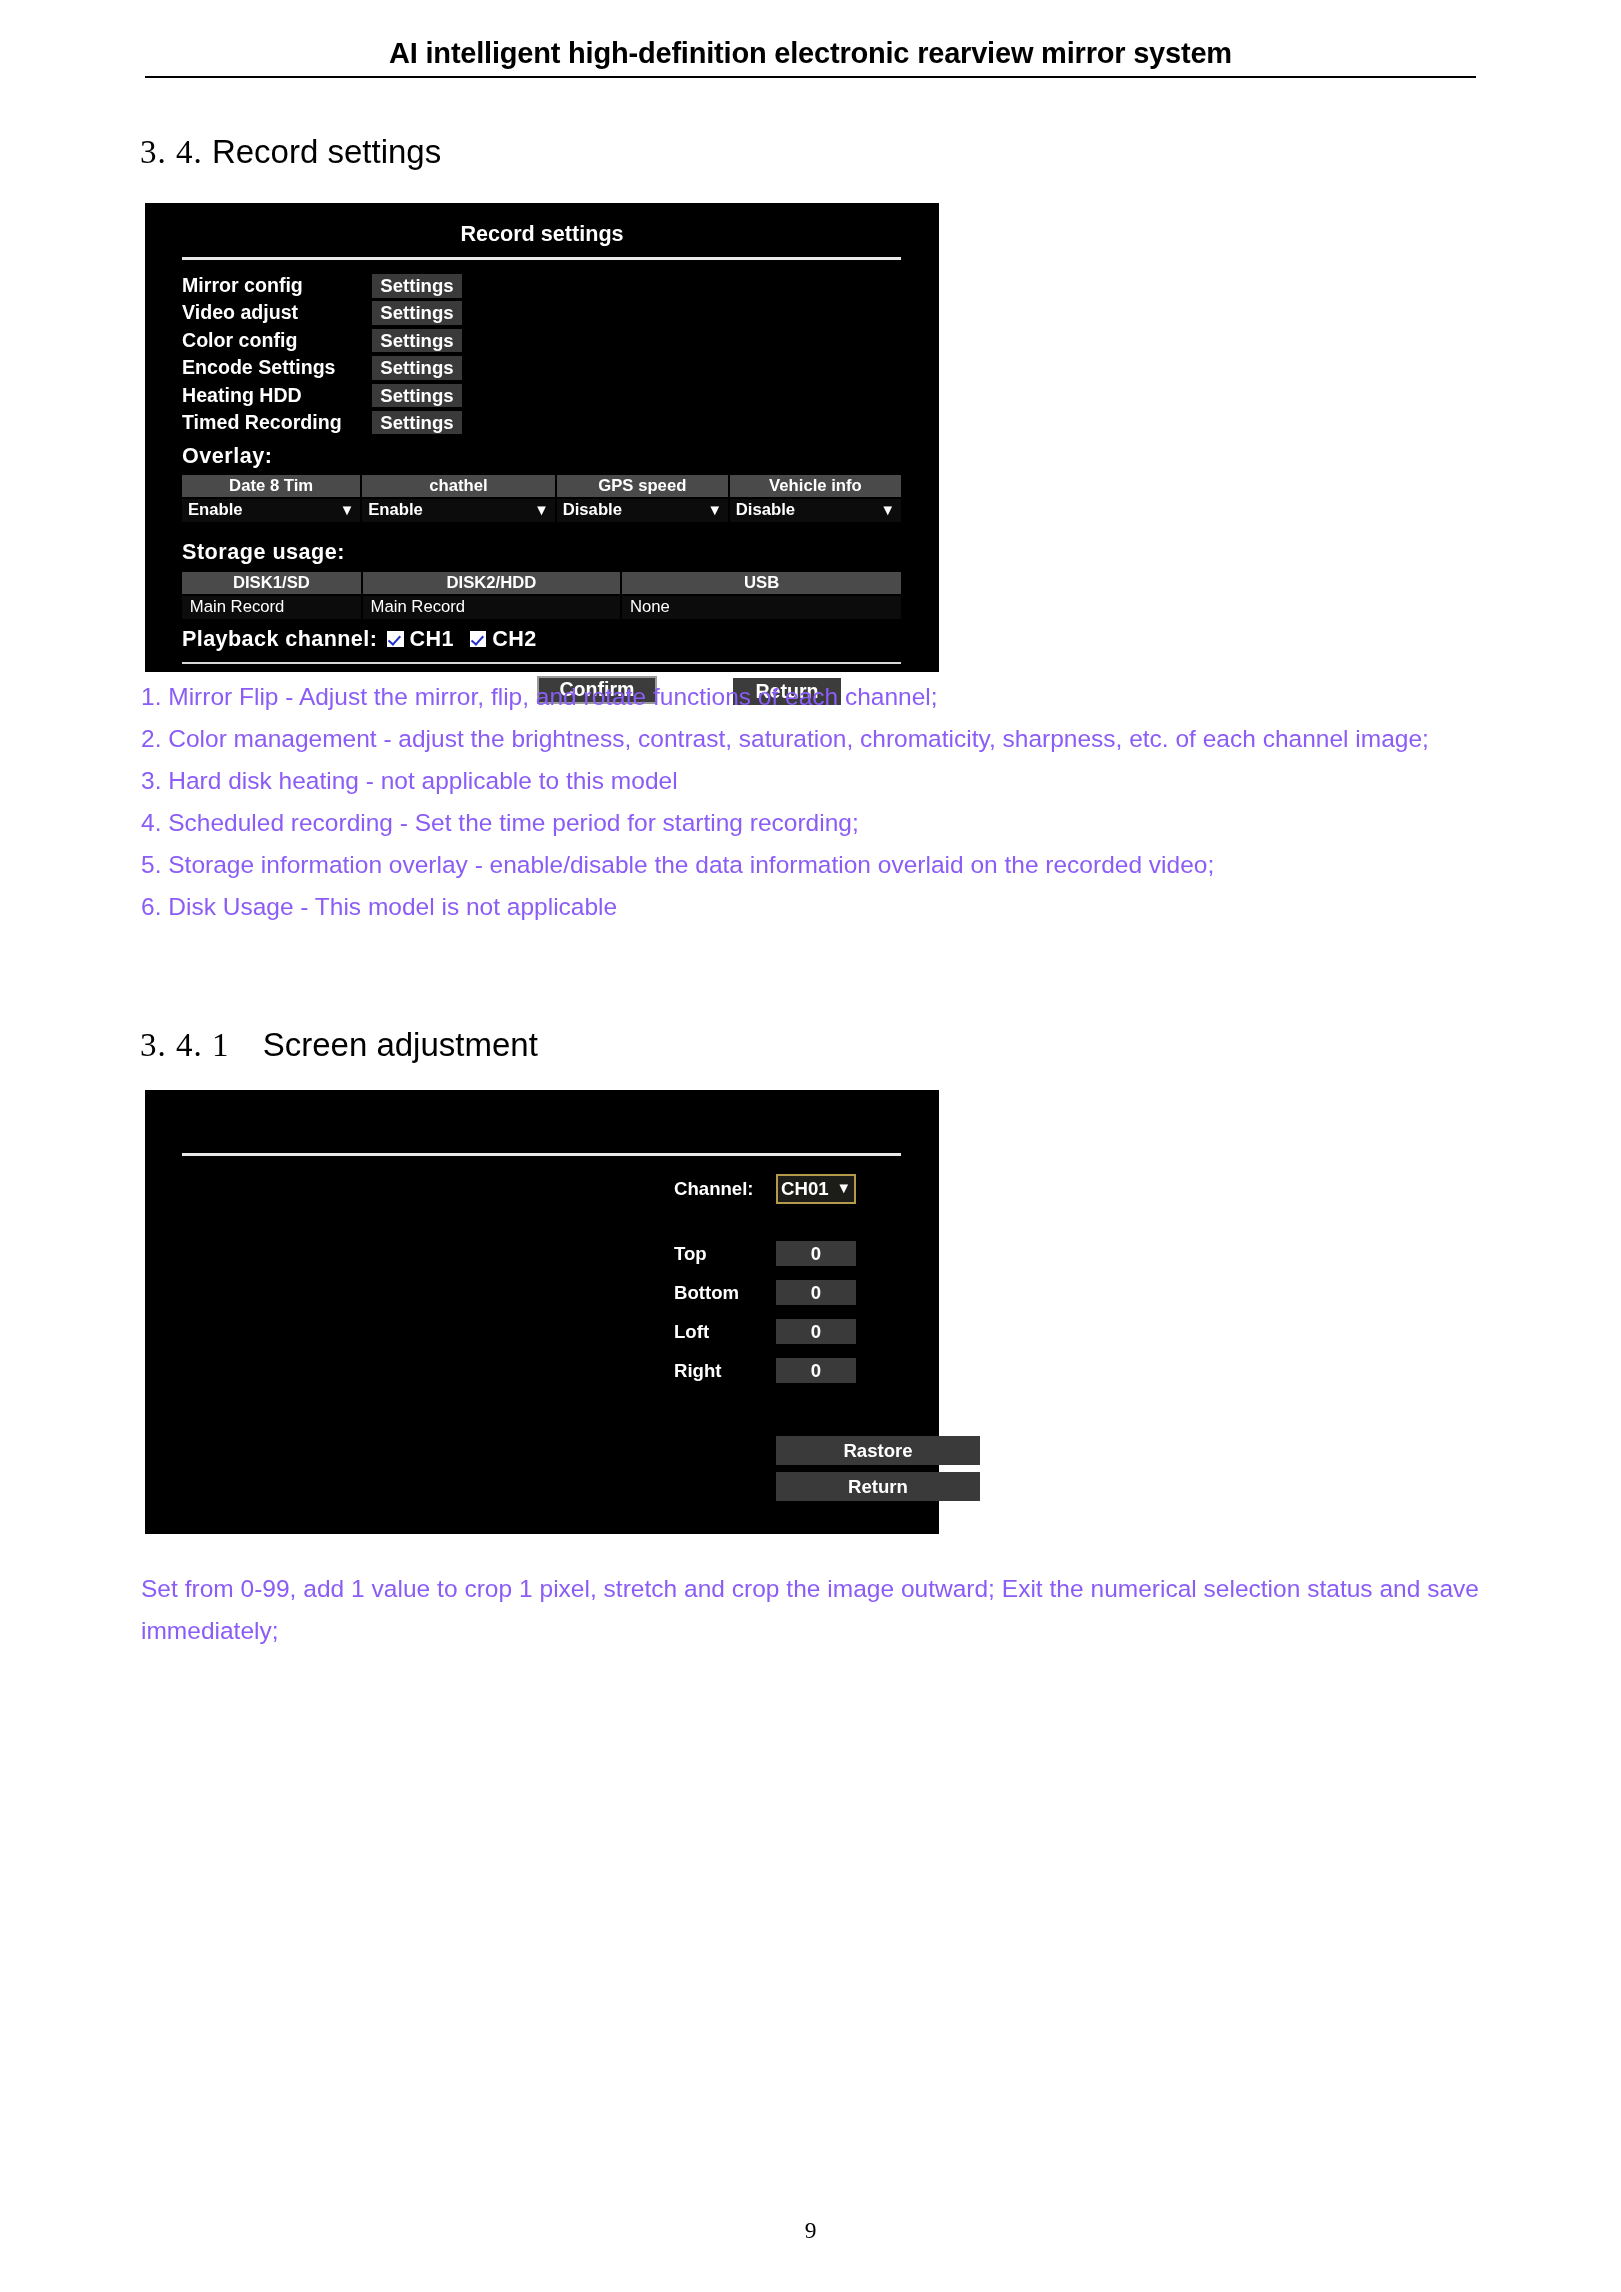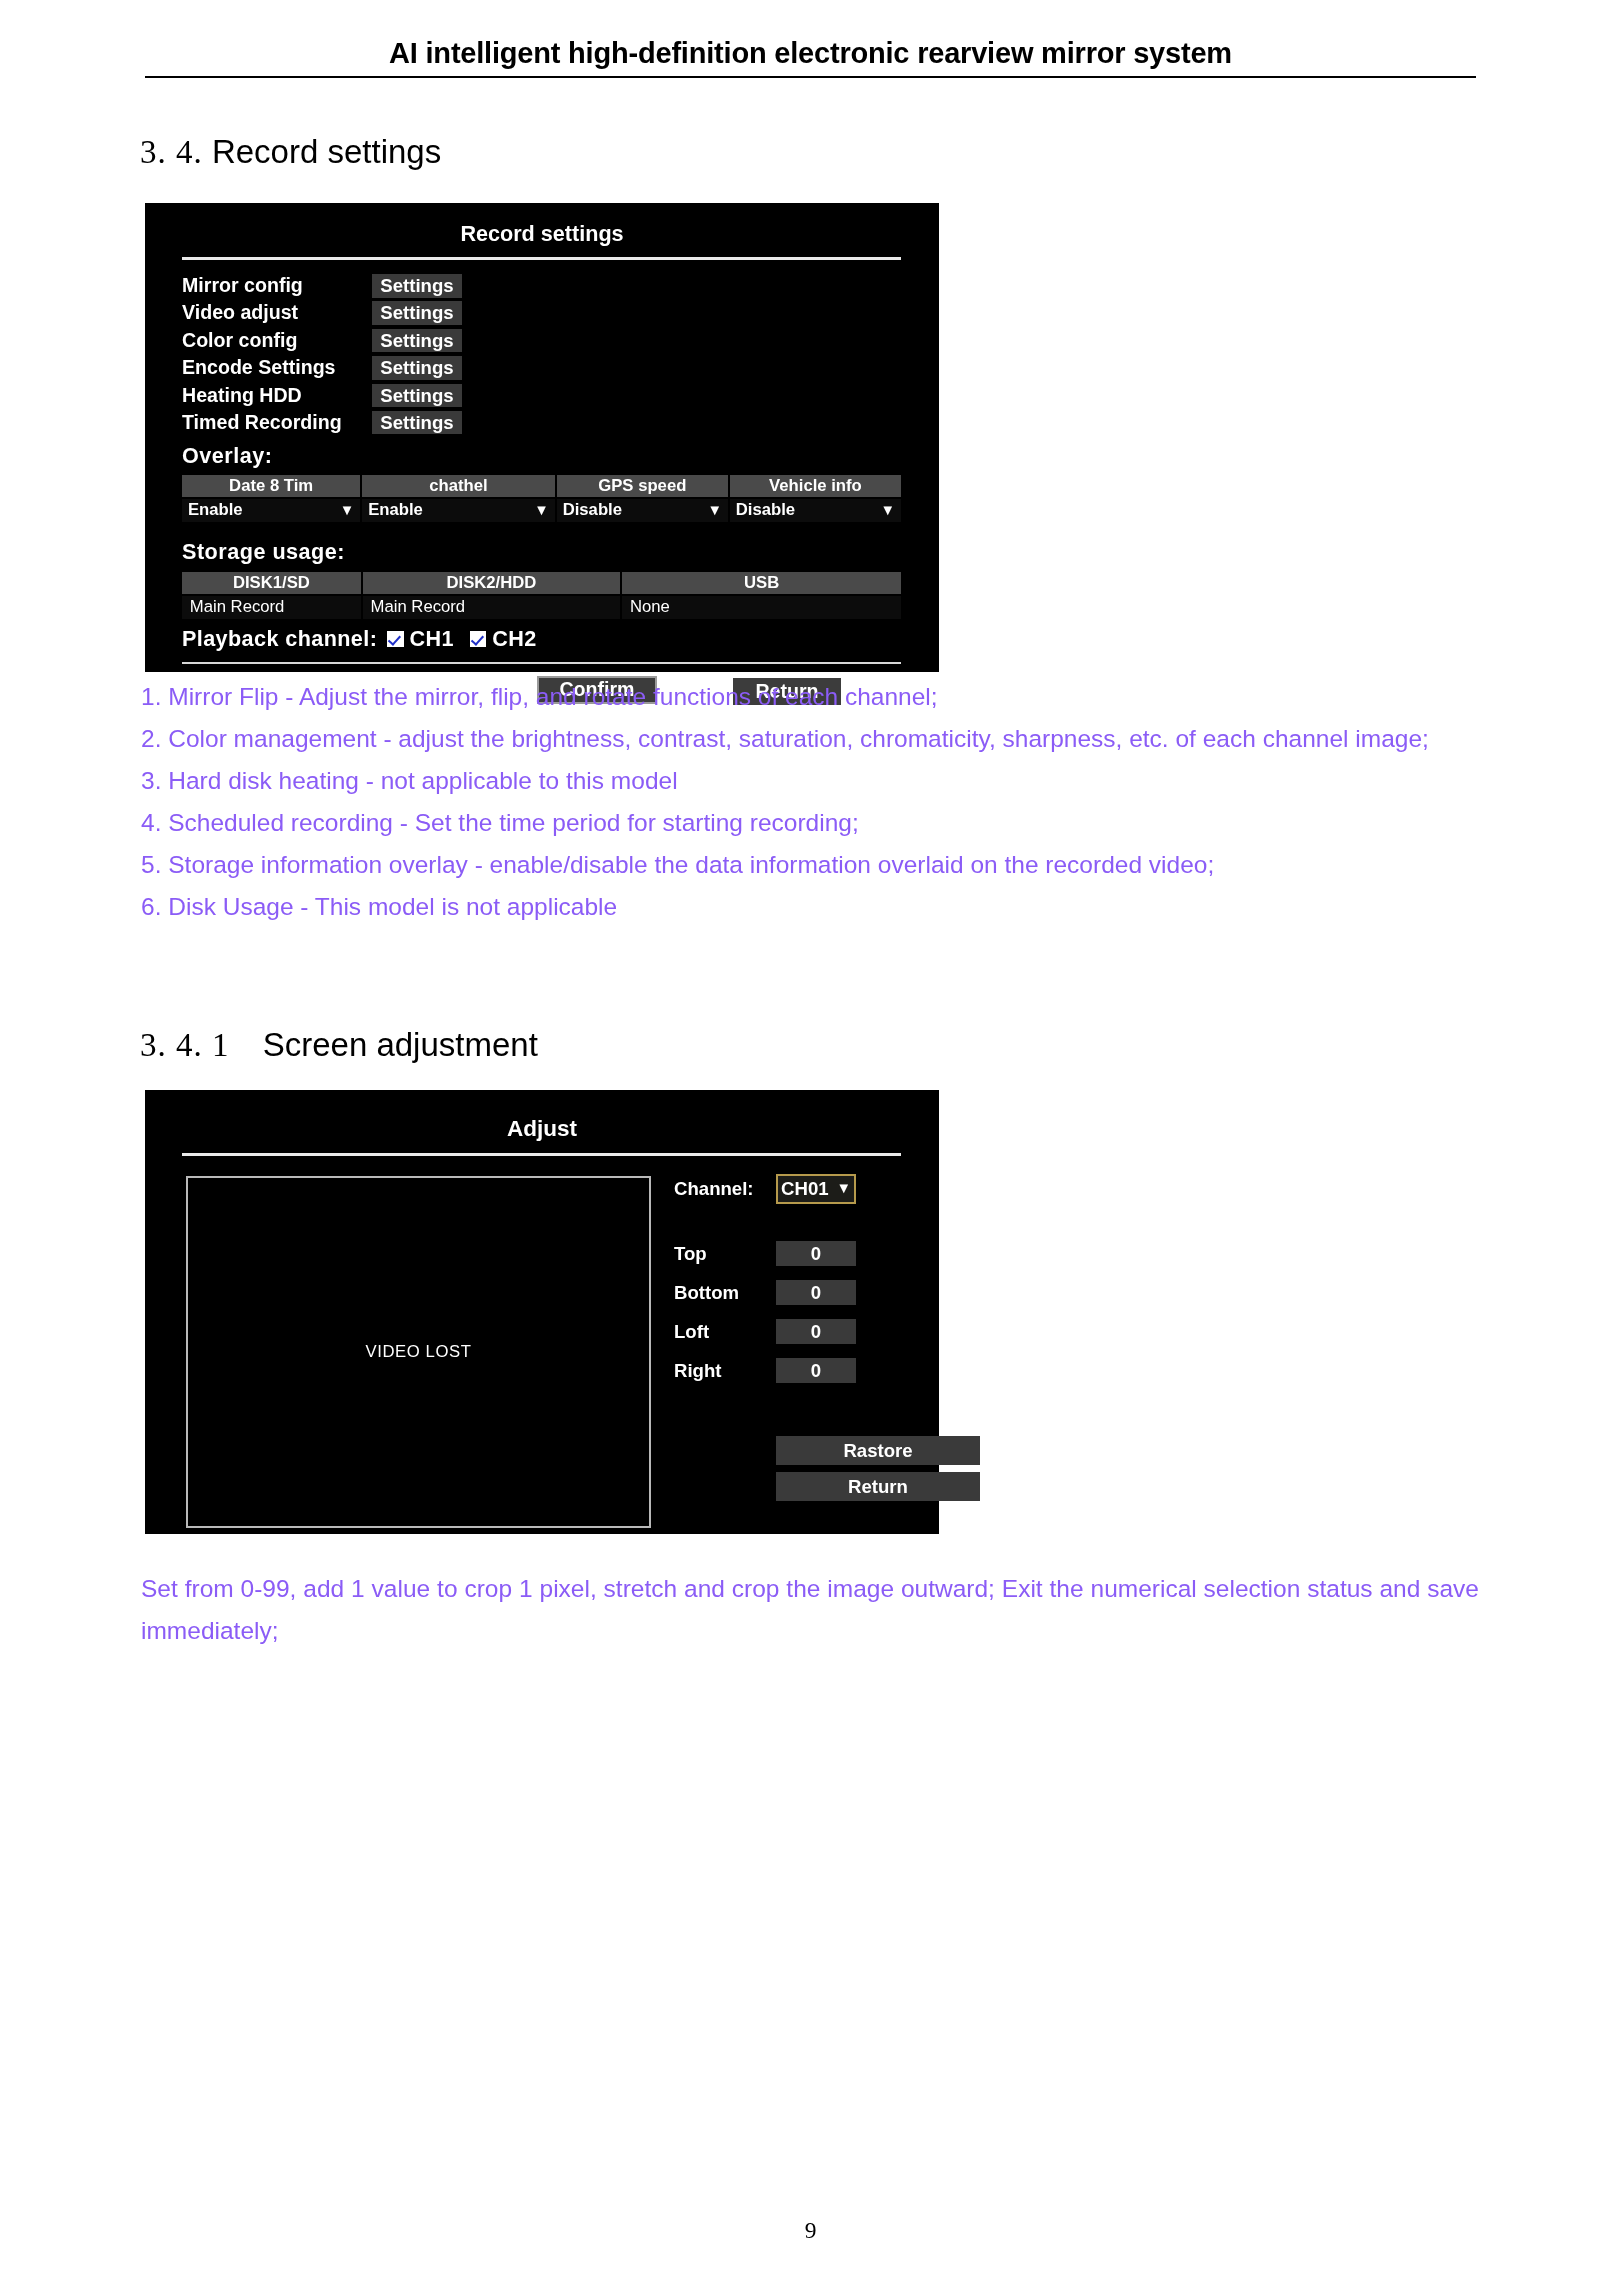--- a/index.html
+++ b/index.html
@@ -506,26 +506,22 @@
     <span class="li">5. Storage information overlay - enable/disable the data information overlaid on the recorded video;</span>
     <span class="li">6. Disk Usage - This model is not applicable</span>
   </div>
 
   <div class="h2" id="heading-screen">
     <span class="num">3. 4. 1</span>
     <span class="txt">Screen adjustment</span>
   </div>
 
   <div class="osd" id="panel-adjust">
-    <div class="osd-title">Adjust</div>
     <div class="osd-rule"></div>
 
-    <div class="video-box">
-      <span class="video-lost-text">VIDEO LOST</span>
-    </div>
 
     <div class="adjust-controls">
       <div class="ctrl-row">
         <span class="ctrl-label">Channel:</span>
         <span class="ctrl-select">
           <span>CH01</span>
           <span class="caret">▼</span>
         </span>
       </div>
 

